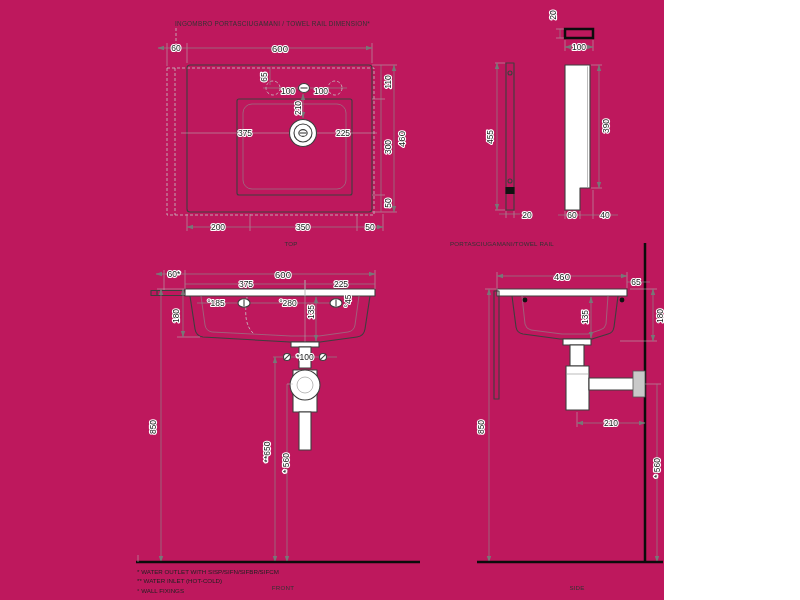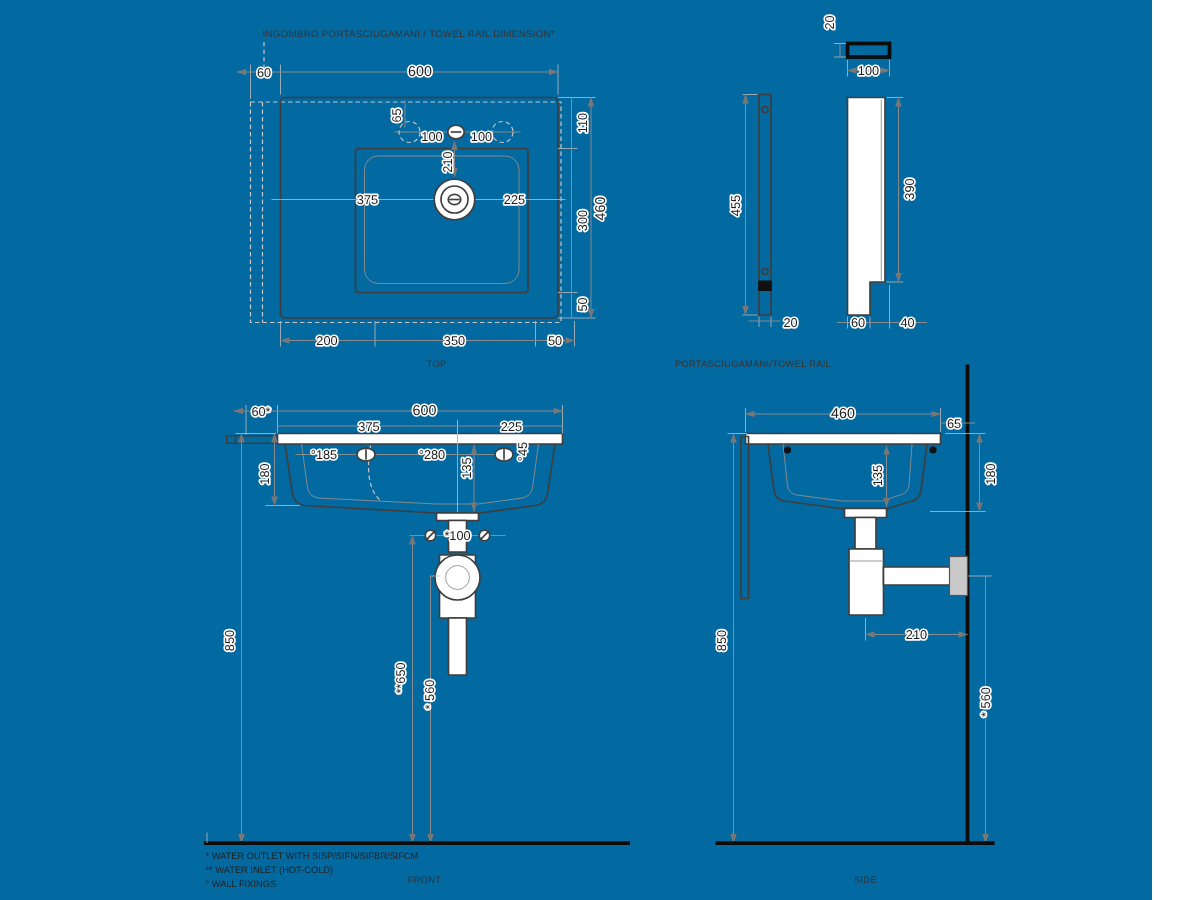--- a/index.html
+++ b/index.html
@@ -1,16 +1,16 @@
 <!DOCTYPE html>
 <html><head>
 <meta charset="utf-8">
 <style>
   html,body{margin:0;padding:0;background:#fff;}
-  .stage{width:768px;height:600px;background:#0369a1;position:relative;}
+  .stage{width:664px;height:600px;background:#be185d;position:relative;}
   svg text{font-family:"Liberation Sans",sans-serif;}
   .dt{font-size:8.5px;fill:#1b1b1b;text-anchor:middle;dominant-baseline:central;
       paint-order:stroke;stroke:#fff;stroke-width:2.2px;stroke-linejoin:round;}
   .big{font-size:9.5px;}
   .lbl{font-size:6.2px;fill:#333;text-anchor:middle;dominant-baseline:central;letter-spacing:.2px;}
   .note{font-size:6.2px;fill:#222;text-anchor:start;dominant-baseline:central;}
   .title{font-size:6.4px;fill:#333;text-anchor:start;dominant-baseline:central;letter-spacing:.25px;}
   .obj{stroke:#3e3e3e;stroke-width:1.1;fill:none;stroke-linejoin:round;}
   .objf{stroke:#3e3e3e;stroke-width:1.1;fill:#fff;stroke-linejoin:round;}
   .obj2{stroke:#8f8f8f;stroke-width:.6;fill:none;}

